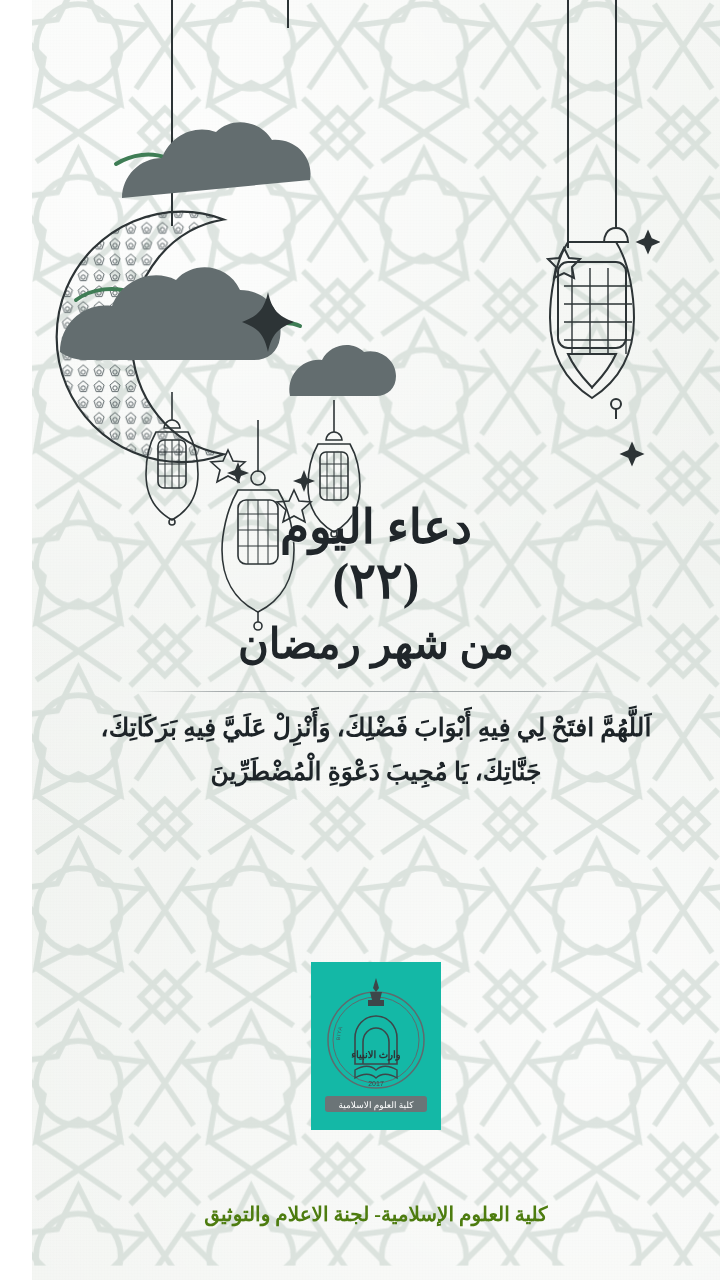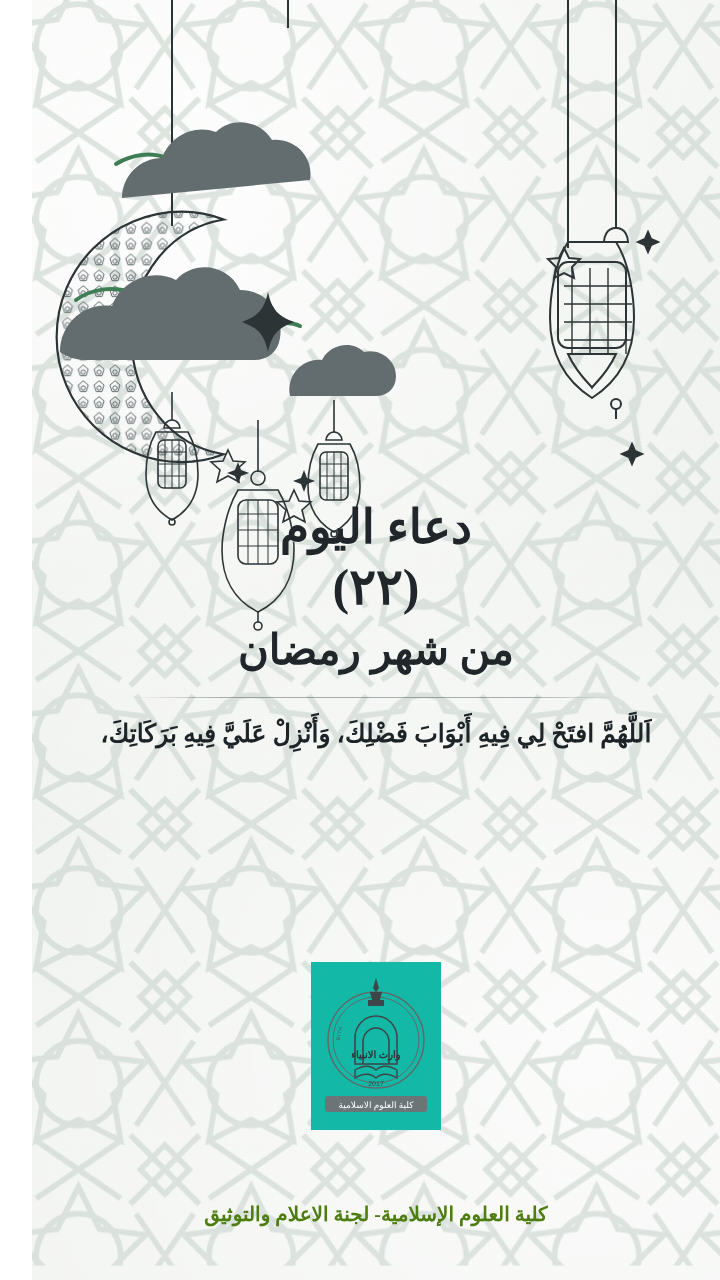--- a/index.html
+++ b/index.html
@@ -72,21 +72,21 @@
     color: #20262a;
     line-height: 1.15;
     letter-spacing: 0;
     margin: 0;
     text-shadow: 0 1px 0 rgba(255,255,255,.6);
   }
   .title-number {
     font-size: 50px;
     font-weight: bold;
     color: #20262a;
-    margin: 6px 0 2px;
+    margin: 0 0 2px;
     line-height: 1.1;
   }
   .title-sub {
     font-size: 42px;
     font-weight: bold;
     color: #20262a;
     margin: 10px 0 8px;
     line-height: 1.2;
   }
   .rule {
@@ -266,20 +266,21 @@
   </svg>
 
   <div class="content">
     <h1 class="title-main">دعاء اليوم</h1>
     <div class="title-number">(٢٢)</div>
     <div class="title-sub">من شهر رمضان</div>
 
     <div class="rule"></div>
 
     <div class="dua-text">اَللَّهُمَّ افتَحْ لِي فِيهِ أَبْوَابَ فَضْلِكَ، وَأَنْزِلْ عَلَيَّ فِيهِ بَرَكَاتِكَ،</div>
+    <div class="dua-text">جَنَّاتِكَ، يَا مُجِيبَ دَعْوَةِ الْمُضْطَرِّينَ</div>
   </div>
 
   <div class="logo-wrap">
     <svg class="logo-svg" viewBox="0 0 130 168" width="130" height="168">
 
       <circle cx="65" cy="78" r="48" fill="none" stroke="#5f6a6d" stroke-width="1.5"></circle>
       <circle cx="65" cy="78" r="43" fill="none" stroke="#5f6a6d" stroke-width="1"></circle>
 
       <defs>
         <path id="ringpath" d="M65 40 m-36 38 a36 36 0 1 1 72 0 a36 36 0 1 1 -72 0"></path>

